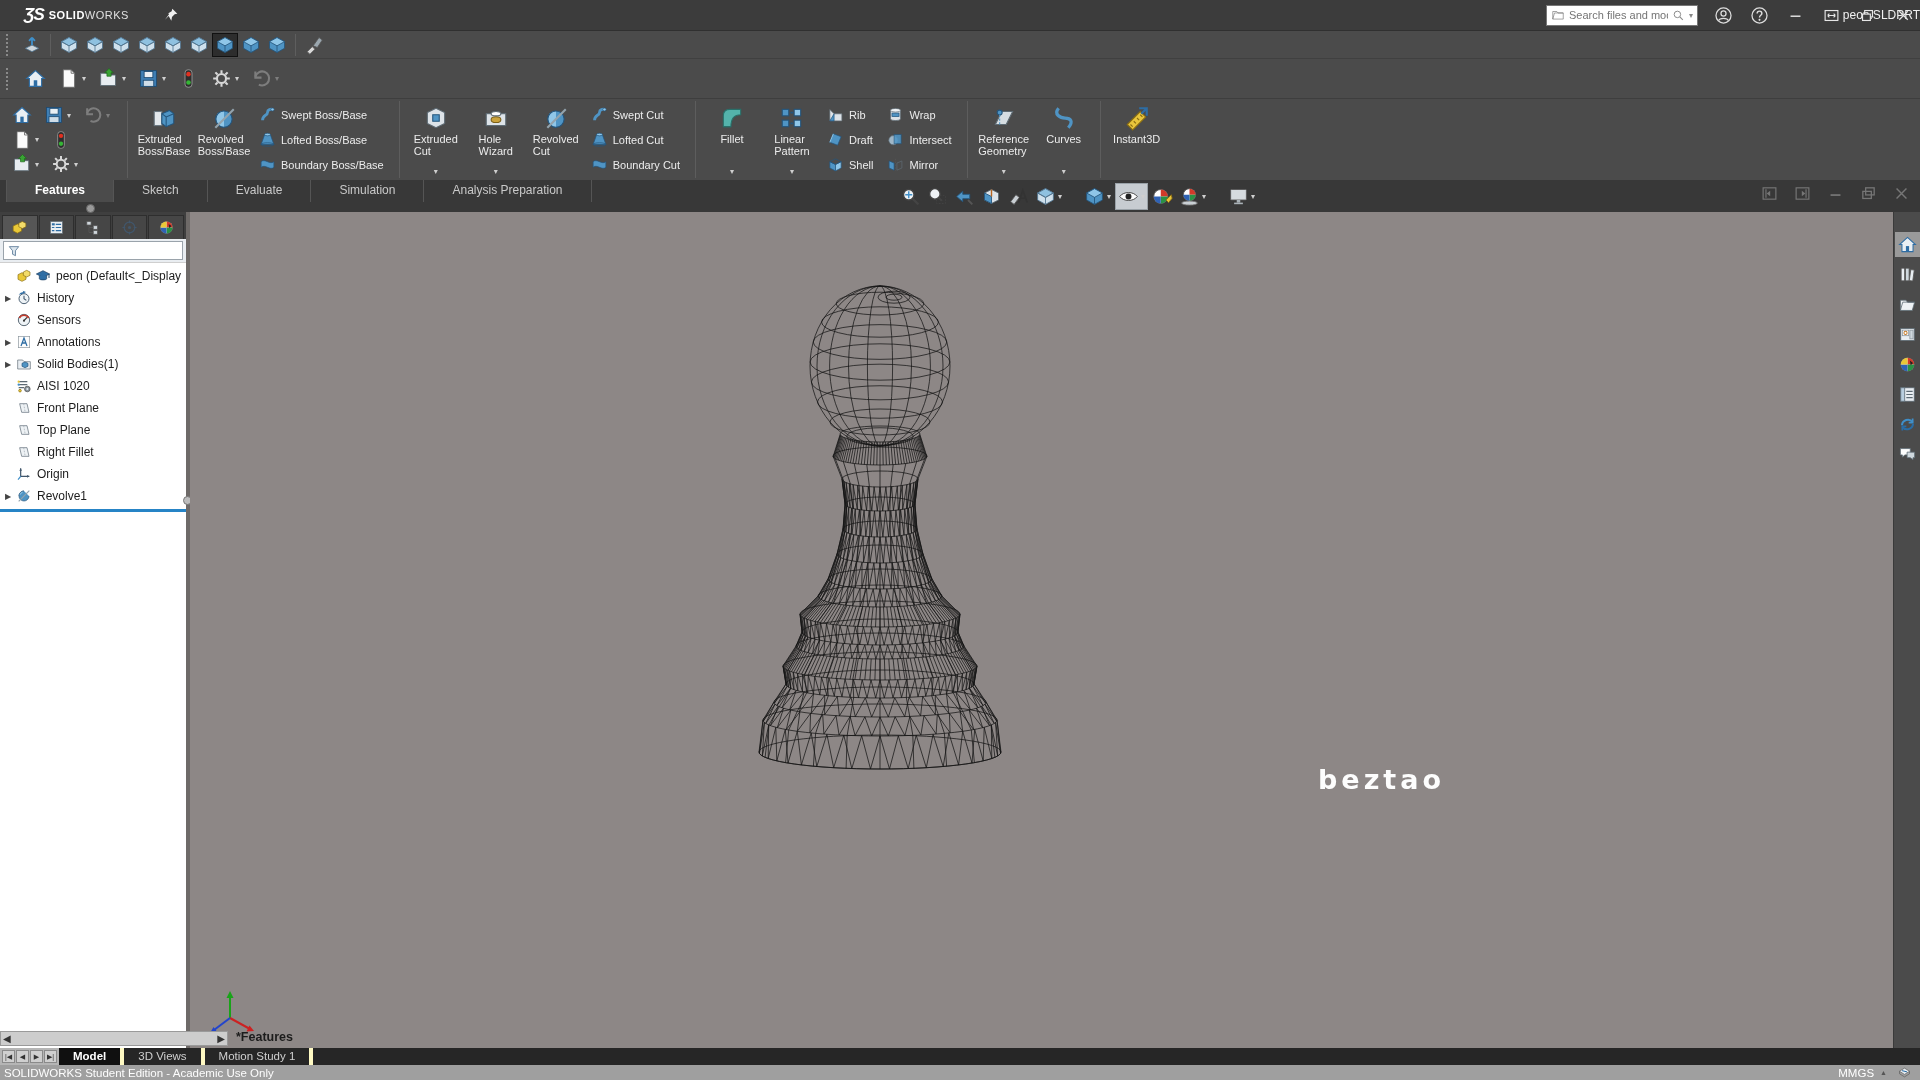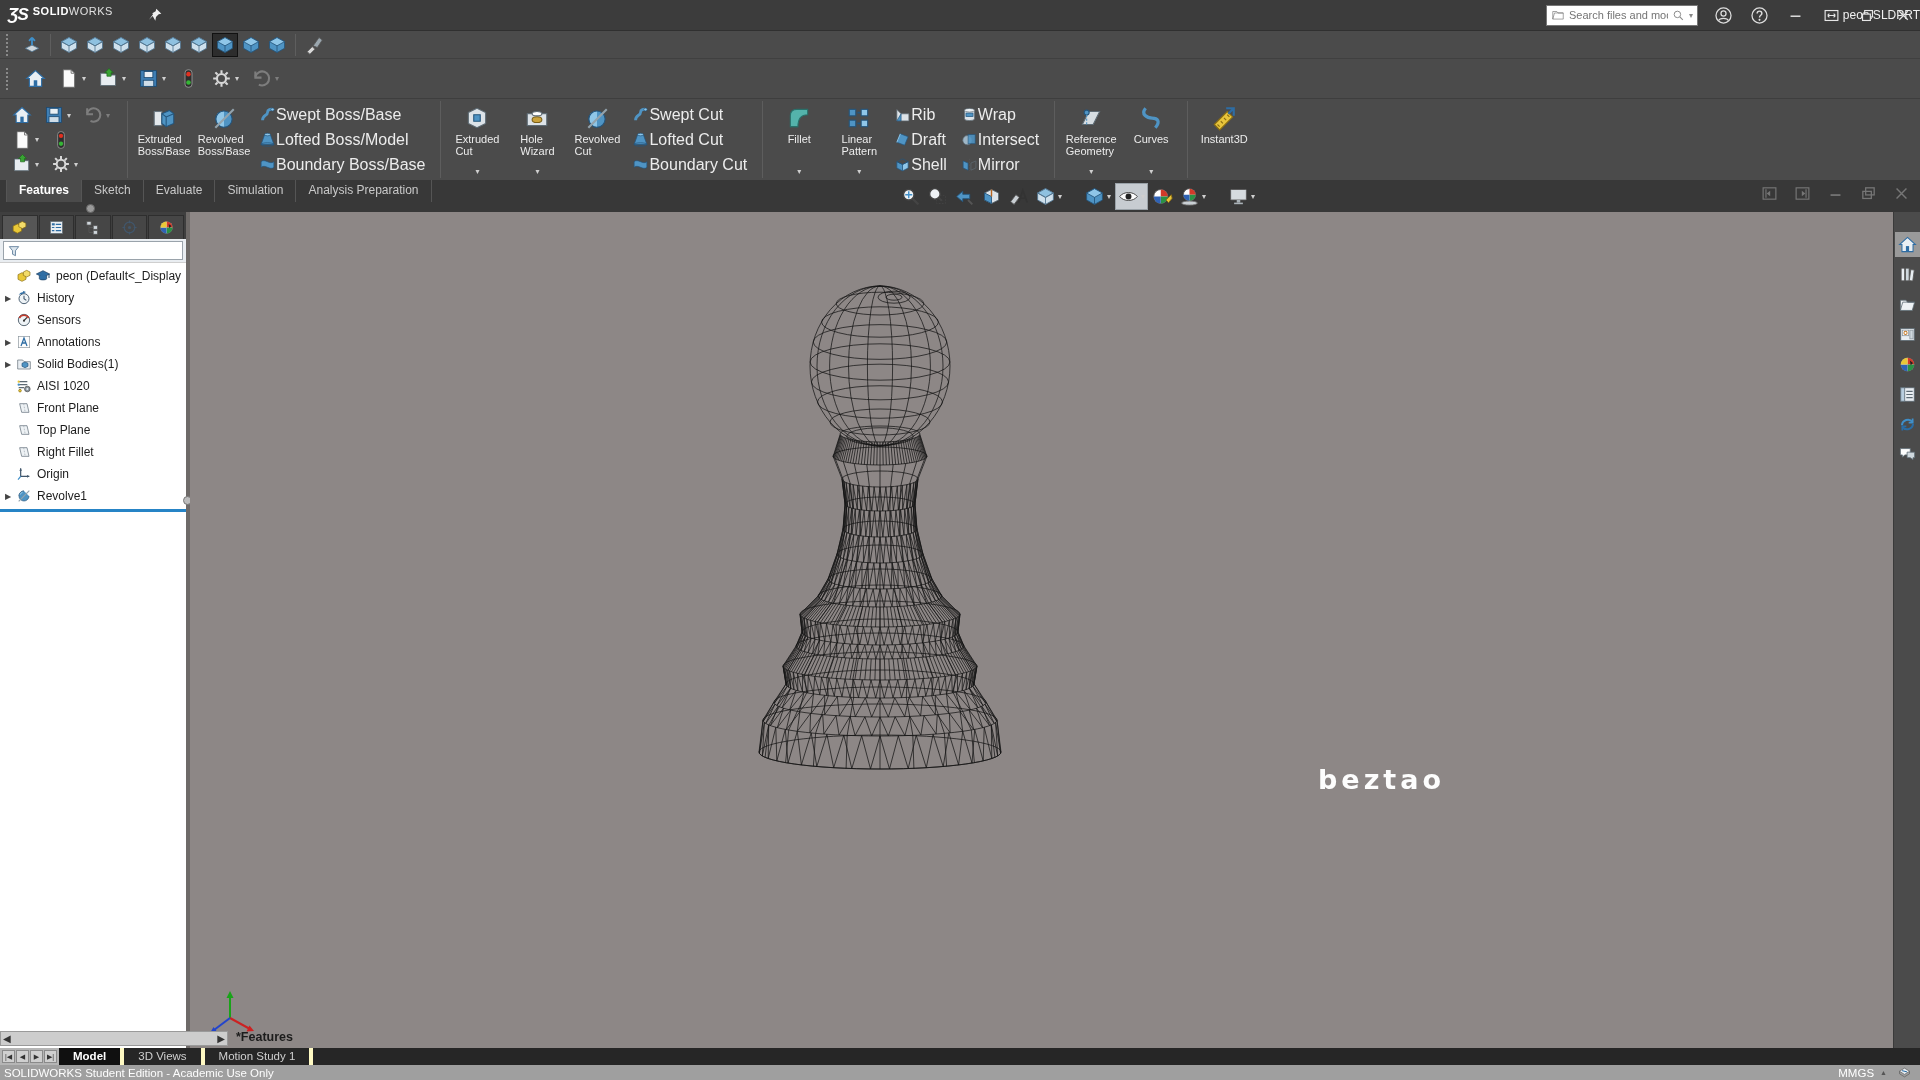--- a/index.html
+++ b/index.html
@@ -3,21 +3,21 @@
 <meta charset="utf-8">
 <style>
   * { margin:0; padding:0; box-sizing:border-box; }
   html,body { width:1920px; height:1080px; overflow:hidden; background:#222; }
   #app { position:relative; width:1920px; height:1080px; font-family:"Liberation Sans",sans-serif; font-size:12px; user-select:none; }
 
   .ic { display:block; flex:none; }
 
   
   .titlebar { height:30px; background:#3c3c3c; display:flex; align-items:center; color:#ececec; position:relative; }
-  .logo { display:flex; align-items:flex-start; margin-left:8px; }
+  .logo { display:flex; align-items:center; margin-left:24px; }
   .logo-glyph { font-style:italic; font-weight:bold; font-size:17px; color:#fff; letter-spacing:-1px; margin-right:5px; }
   .brand { font-size:11px; letter-spacing:.5px; color:#fff; }
   .brand b { font-weight:bold; } .brand span { font-weight:normal; color:#e0e0e0; }
   .menus { display:flex; margin-left:28px; }
   .pin-btn { margin-left:6px; display:flex; align-items:center; }
   .doc-title { position:absolute; left:0; right:0; text-align:right; font-size:12px; color:#f0f0f0; pointer-events:none; }
   .tb-right { position:absolute; right:6px; top:0; height:30px; display:flex; align-items:center; gap:14px; }
   .searchbox { display:flex; align-items:center; gap:4px; background:#fff; border:1px solid #777; height:21px; width:152px; padding:0 4px; }
   .searchbox input { border:none; outline:none; flex:1; font-size:11px; color:#555; width:90px; font-family:"Liberation Sans",sans-serif; background:transparent; }
   .dd { font-size:8px; color:#888; }
@@ -41,26 +41,26 @@
   .rib-stack { display:flex; flex-direction:column; justify-content:space-between; padding:4px 8px 4px 12px; width:126px; }
   .rib-stack-row { display:flex; align-items:center; gap:12px; height:24px; }
   .rsb { display:flex; align-items:center; gap:3px; }
   .rsb.disabled { opacity:.38; }
   .rib-sep { width:1px; background:#383838; border-right:1px solid #5d5d5d; margin:2px 1px; }
   .rib-group { display:flex; align-items:stretch; padding:2px 6px; gap:2px; }
   .bigbtn { width:58px; display:flex; flex-direction:column; align-items:center; justify-content:flex-start; padding-top:4px; position:relative; }
   .bigbtn .lbl { font-size:11px; line-height:12px; margin-top:2px; color:#ececec; }
   .bigbtn .fly { font-size:8px; color:#cfcfcf; position:absolute; bottom:2px; }
   .ribcol { display:flex; flex-direction:column; justify-content:space-between; padding:3px 2px; }
-  .colbtn { display:flex; align-items:center; height:21px; padding:0 6px 0 2px; font-size:16px; color:#ececec; white-space:nowrap; }
+  .colbtn { display:flex; align-items:center; gap:5px; height:21px; padding:0 6px 0 2px; font-size:11px; color:#ececec; white-space:nowrap; }
 
   
   .tabstrip { height:32px; background:#383838; position:relative; display:flex; align-items:flex-start; }
   .cmdtabs { display:flex; margin-left:6px; height:22px; }
-  .cmdtab { padding:0 12px; line-height:21px; font-size:12px; color:#c9c9c9; border-right:1px solid #555; cursor:default; }
+  .cmdtab { padding:0 28px; line-height:21px; font-size:12px; color:#c9c9c9; border-right:1px solid #555; cursor:default; }
   .cmdtab:first-child { border-left:1px solid #555; }
   .cmdtab.active { background:#4b4b4b; color:#fff; font-weight:bold; }
   .headsup { position:absolute; left:898px; top:3px; display:flex; align-items:center; gap:2px; }
   .hbtn { display:flex; align-items:center; padding:2px 2px; }
   .hbtn.hl { background:#c7ccd1; border:1px solid #9aa2a8; }
   .hgap { width:14px; }
   .docctl { position:absolute; right:10px; top:5px; display:flex; align-items:center; gap:16px; opacity:.55; }
 
   
   .main { height:836px; display:flex; position:relative; }
@@ -693,21 +693,21 @@
             <div class="colbtn">
               <svg class="ic" width="17" height="17">
                 <use href="#s-swept-boss"></use>
               </svg>
               <span>Swept Boss/Base</span>
             </div>
             <div class="colbtn">
               <svg class="ic" width="17" height="17">
                 <use href="#s-lofted-boss"></use>
               </svg>
-              <span>Lofted Boss/Model</span>
+              <span>Lofted Boss/Base</span>
             </div>
             <div class="colbtn">
               <svg class="ic" width="17" height="17">
                 <use href="#s-boundary-boss"></use>
               </svg>
               <span>Boundary Boss/Base</span>
             </div>
           </div>
         </div>
         <div class="rib-sep"></div>

